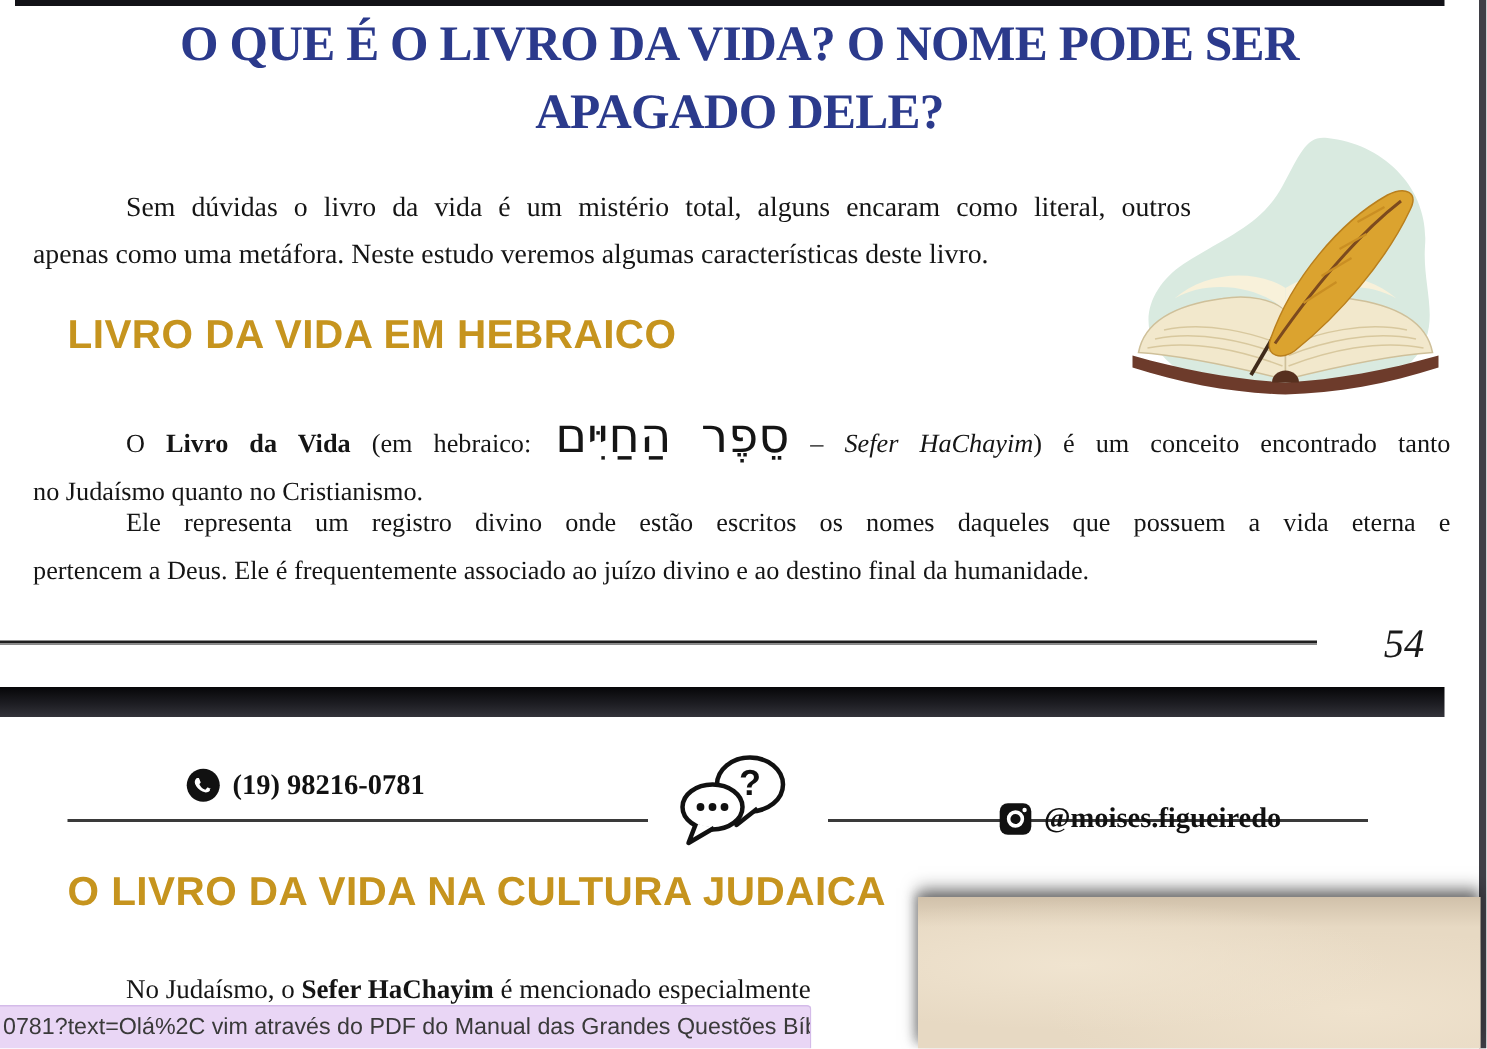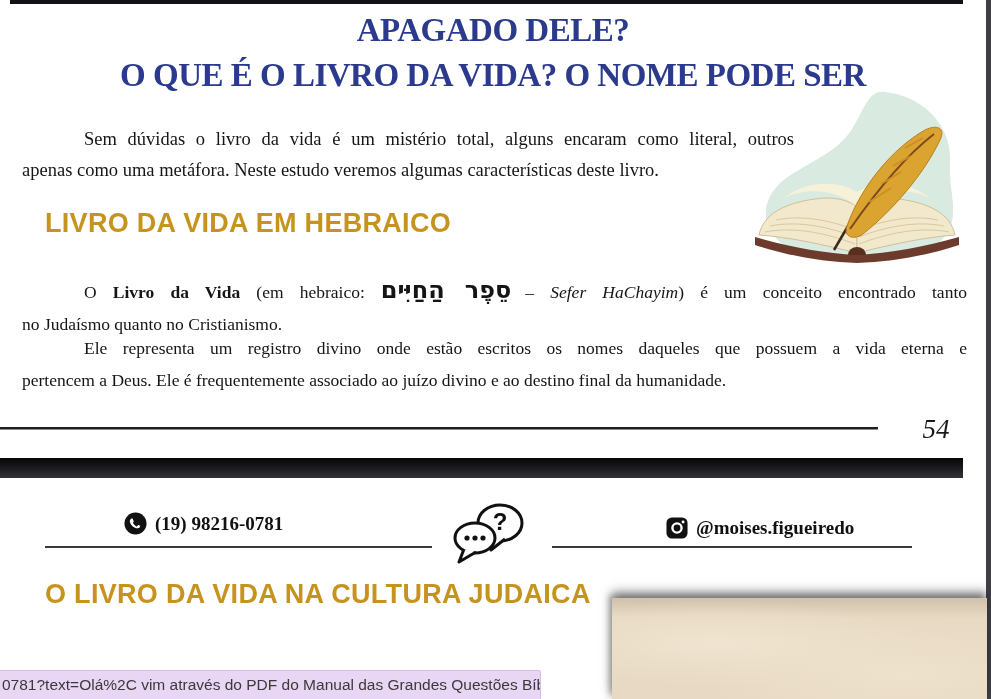--- a/index.html
+++ b/index.html
@@ -27,21 +27,21 @@
     position:absolute; font-family:"Liberation Sans", sans-serif; font-weight:bold;
     font-size:27px; color:#c6941e; letter-spacing:0.3px;
   }
   .h1-pos { left:45px; top:208px; }
   .h2-pos { left:45px; top:579px; }
   .para { position:absolute; left:22px; width:945px; font-size:17.5px; line-height:32px; }
   .p1-pos { top:274px; }
   .p2-pos { top:332px; }
   .para .jline { text-indent:62px; text-align:justify; text-align-last:justify; }
   .hebrew {
-    font-family:"DejaVu Sans", sans-serif; font-size:24px; font-weight:700;
+    font-family:"DejaVu Sans", sans-serif; font-size:32px; font-weight:400;
     margin:0 14px 0 16px; direction:rtl; unicode-bidi:isolate;
   }
   .footer-rule {
     position:absolute; left:0; top:427px; width:878px; height:3px;
     border-top:2px solid #1f1f1f; border-bottom:1px solid #8a8a8a;
   }
   .page-number {
     position:absolute; left:912px; top:414px; width:48px; text-align:center;
     font-style:italic; font-size:27px; color:#1a1a1a;
   }
@@ -49,21 +49,21 @@
     position:absolute; left:0; top:458px; width:963px; height:20px;
     background:linear-gradient(180deg,#060608 0%,#1d1d22 55%,#33333a 100%);
   }
 
   
   .contact-underline { position:absolute; top:546px; height:2px; background:#3a3a3a; }
   .ul-left { left:45px; width:387px; }
   .ul-right { left:552px; width:360px; }
   .contact { position:absolute; display:flex; align-items:center; gap:8px; font-weight:bold; font-size:19px; color:#111; }
   .whatsapp-pos { left:124px; top:512px; }
-  .instagram-pos { left:666px; top:517px;text-align:center; }
+  .instagram-pos { left:666px; top:535px;text-align:center; }
   .chat-icon-box { position:absolute; left:450px; top:500px; }
 
   .para3 {
     position:absolute; left:22px; top:644px; width:600px;
     font-size:18px; line-height:30px; white-space:nowrap; text-indent:62px;
   }
   .para3-frag { position:absolute; left:541px; top:670px; font-size:18px;margin-top:44px; }
 
   .photo-block {
     position:absolute; left:612px; top:598px; width:375px; height:101px;
@@ -89,22 +89,22 @@
 </style>
 </head>
 <body>
 
 <div id="screen">
 
   <div class="top-edge-bar"></div>
   <div class="right-edge-border"></div>
 
   <div class="doc-title">
+    <div>O QUE É O LIVRO DA VIDA? O NOME PODE SER</div>
     <div>APAGADO DELE?</div>
-    <div>O QUE É O LIVRO DA VIDA? O NOME PODE SER</div>
   </div>
 
   <div class="illustration">
     <svg width="228" height="184" viewBox="0 0 228 184">
       <path d="M142,6 C180,10 210,40 207,78 C205,108 220,132 198,155 C172,181 66,181 38,157 C12,135 22,106 46,90 C74,72 98,64 112,38 C124,16 128,4 142,6 Z" fill="#d9eae0"></path>
 
       <path d="M12,151 C47,161 80,167 114,169 C148,167 181,161 216,151 L216,159 C182,170 148,176 114,177 C80,176 46,170 12,159 Z" fill="#6d3b2b"></path>
       <path d="M114,167 C82,159 46,151 16,149 C20,128 42,117 72,113 C90,110 106,114 114,121 Z" fill="#f2e8cc" stroke="#cfc09a" stroke-width="1"></path>
       <path d="M114,167 C146,159 182,151 212,149 C208,128 186,117 156,113 C138,110 122,114 114,121 Z" fill="#f2e8cc" stroke="#cfc09a" stroke-width="1"></path>
       <g stroke="#d8c89e" stroke-width="1" fill="none">
@@ -188,19 +188,21 @@
         <rect x="0.5" y="0.5" width="23" height="23" rx="6" fill="#111"></rect>
         <circle cx="12" cy="12" r="5" fill="none" stroke="#fff" stroke-width="2.6"></circle>
         <circle cx="18.6" cy="5.4" r="1.6" fill="#fff"></circle>
       </svg>
     </span>
     <span>@moises.figueiredo</span>
   </div>
 
   <div class="gold-heading h2-pos">O LIVRO DA VIDA NA CULTURA JUDAICA</div>
 
+  <div class="para3"><span>No Judaísmo, o </span><b>Sefer HaChayim</b><span> é mencionado especialmente</span>
+  </div>
   <div class="para3-frag">tas de</div>
 
   <div class="photo-block"></div>
 
   <div class="status-tooltip">0781?text=Olá%2C vim através do PDF do Manual das Grandes Questões Bíblicas.</div>
 
 </div>
 
 </body></html>

